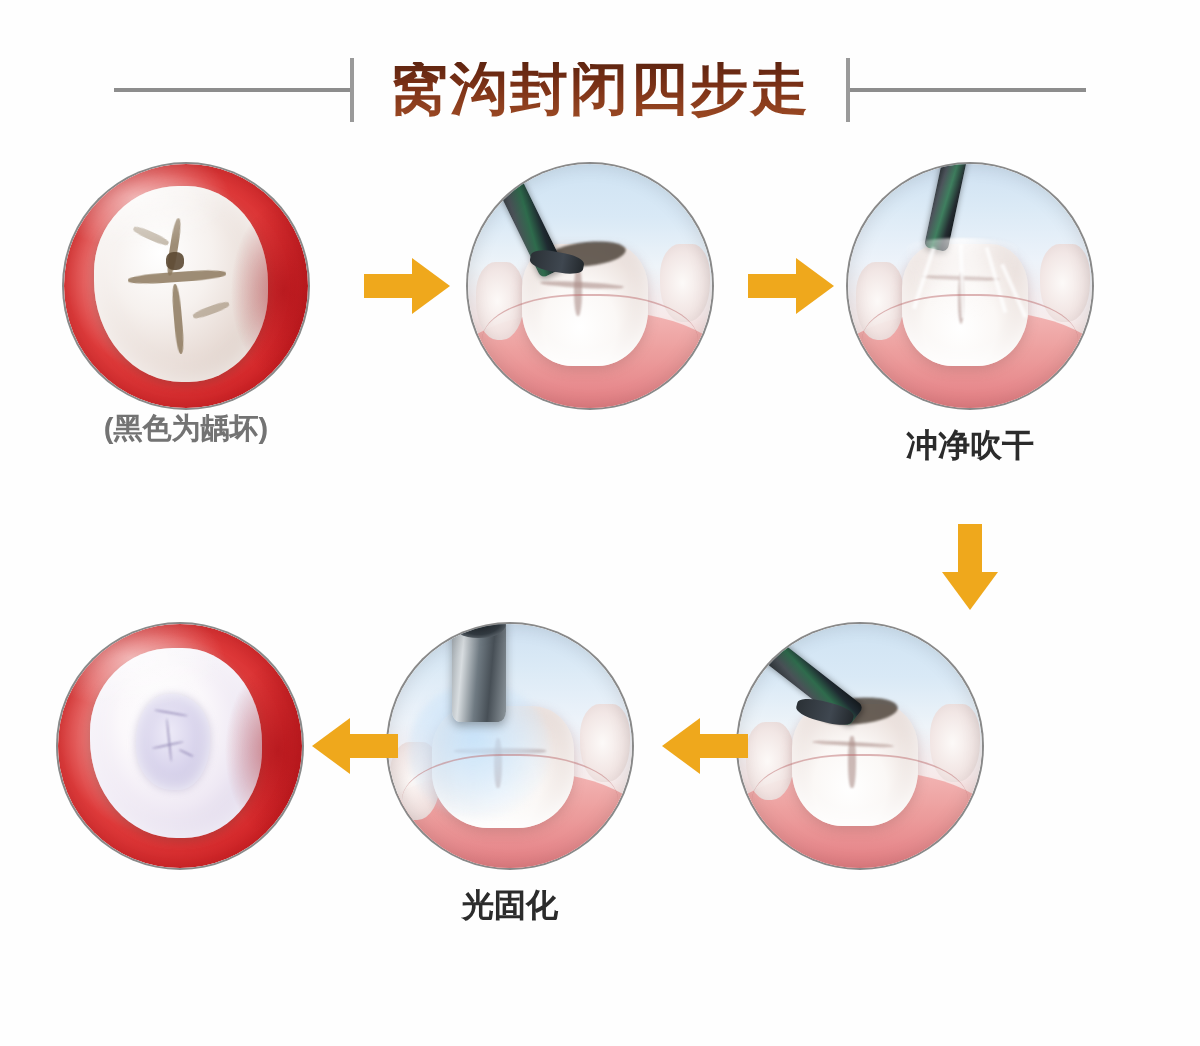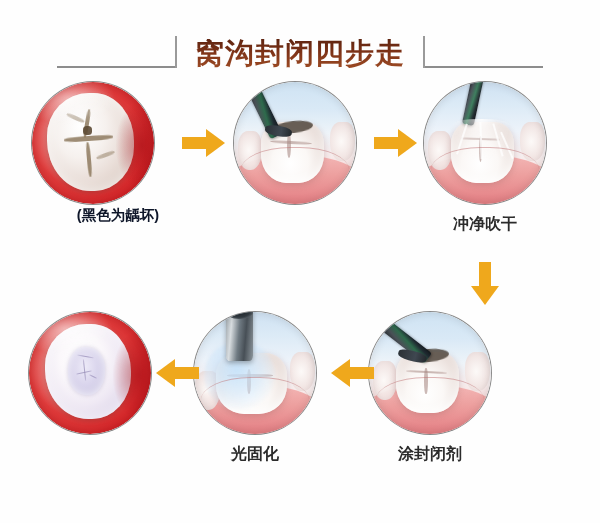--- a/index.html
+++ b/index.html
@@ -15,21 +15,21 @@
     font-family: "Liberation Sans", "DejaVu Sans", sans-serif;
     background: #fefefe;
   }
 
   
   .title-bar {
     position: absolute;
     left: 0; top: 22px;
     width: 600px; height: 46px;
     display: flex;
-    align-items: flex-end;
+    align-items: center;
     justify-content: center;
     gap: 0px;
   }
   .rule {
     height: 2px;
     background: #8d8d8d;
     flex: 0 0 auto;
   }
   .rule-left  { width: 118px; }
   .rule-right { width: 118px; }
@@ -81,25 +81,24 @@
     margin-top: 10px;
     font-size: 16px;
     font-weight: bold;
     color: #2b2b2b;
     line-height: 1.25;
     white-space: nowrap;
   }
   .sub-caption {
     font-size: 14.5px;
     font-weight: bold;
-    color: #0f172a;
+    color: #737373;
     line-height: 1.3;
     margin-top: 2px;
     white-space: nowrap;
-    text-align: right;
   }
 
   
   #step-1 { left: 27px;  top: 82px; }
   #step-2 { left: 229px; top: 82px; }
   #step-3 { left: 419px; top: 82px; }
   #step-4 { left: 364px; top: 312px; }
   #step-5 { left: 189px; top: 312px; }
   #step-6 { left: 24px;  top: 312px; }
 
@@ -365,21 +364,20 @@
     <div class="tooth-side right"></div>
     <div class="tooth-main">
       <div class="cusp-groove" style="left:45%;top:26%;width:5%;height:42%;"></div>
       <div class="cusp-groove" style="left:16%;top:30%;width:64%;height:4%;transform:rotate(3deg);"></div>
     </div>
     <div class="sealant-blob" style="left:32%;top:30%;width:34%;height:11%;transform:rotate(-5deg);"></div>
     <div class="probe" style="left:5%;top:8%;width:11%;height:48%;transform:rotate(-52deg);transform-origin:50% 0%;"></div>
     <div class="probe-tip" style="left:24%;top:32%;width:24%;height:8%;transform:rotate(14deg);"></div>
     <div class="gum-edge"></div>
   </div>
-  <div class="caption">涂封闭剂</div>
 </div>
 
 <div class="step" id="step-5">
   <div class="photo">
     <div class="bk-sky bk-sky-cold layer"></div>
     <div class="gum-band"></div>
     <div class="tooth-side right"></div>
     <div class="tooth-side left" style="left:1%;top:48%;"></div>
     <div class="tooth-main" style="left:18%;top:34%;width:58%;height:50%;">
       <div class="cusp-groove" style="left:44%;top:26%;width:5%;height:40%;"></div>

